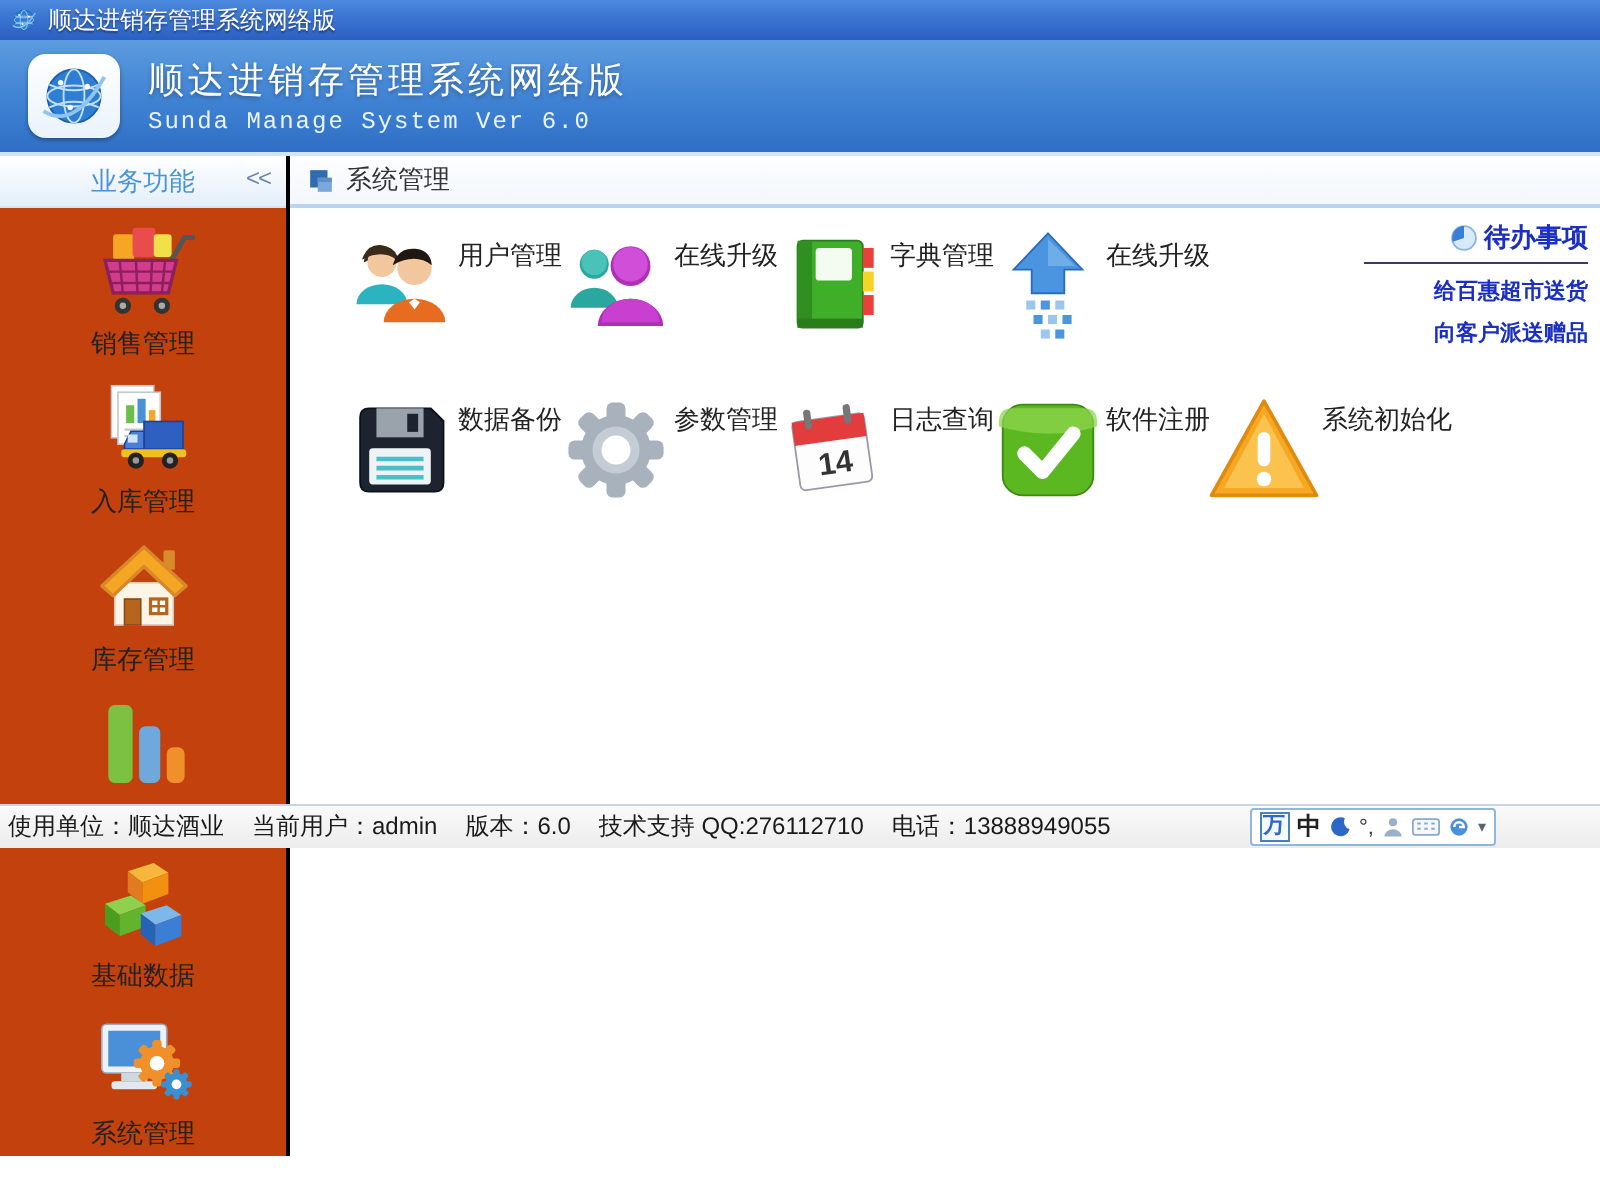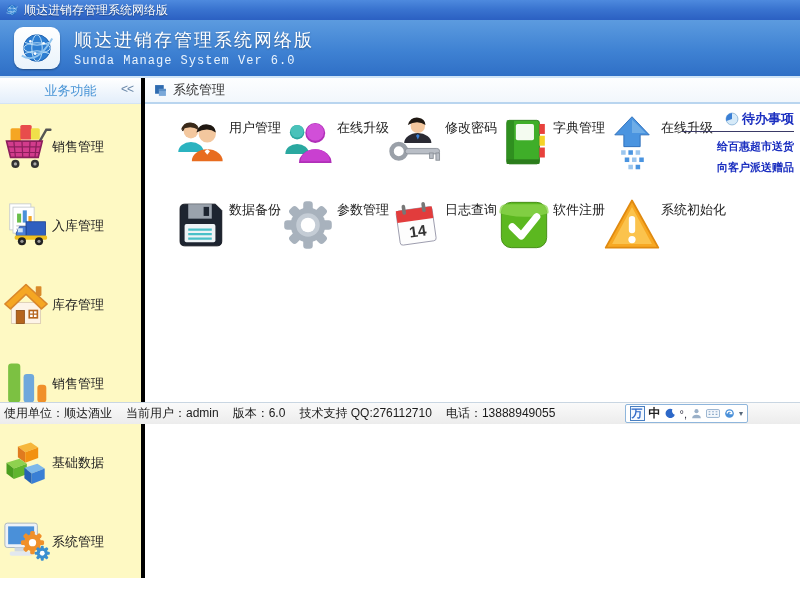--- a/index.html
+++ b/index.html
@@ -18,26 +18,26 @@
   .logo { width:46px; height:42px; background:linear-gradient(180deg,#ffffff,#e9f3fb);
     border-radius:9px; display:flex; align-items:center; justify-content:center;
     box-shadow:0 1px 2px rgba(0,0,0,.35); }
   .header-titles { display:flex; flex-direction:column; gap:2px; }
   .header-title { color:#fff; font-size:18px; letter-spacing:2px; text-shadow:0 1px 2px rgba(0,0,0,.3); }
   .header-subtitle { color:#eaf4fd; font-size:12px; font-family:"Liberation Mono","DejaVu Sans Mono",monospace; letter-spacing:1px; }
 
   
   .body { display:flex; height:500px; }
 
-  .sidebar { width:145px; background:#fef9c3; border-right:4px solid #000000; display:flex; flex-direction:column; }
+  .sidebar { width:145px; background:#c2410c; border-right:2px solid #000000; display:flex; flex-direction:column; }
   .sidebar-header { height:26px; flex:0 0 26px; background:linear-gradient(180deg,#ffffff,#e3eefa);
     border-bottom:1px solid #d4e4f4; display:flex; align-items:center; justify-content:center; position:relative; }
   .sidebar-header-label { color:#4a95d6; font-size:13px; }
   .collapse-btn { position:absolute; right:8px; top:4px; color:#6a87a8; font-size:12px; cursor:pointer; letter-spacing:-1px; }
-  .side-item { height:75px; margin-top:5px; display:flex; flex-direction:row; align-items:center; justify-content:flex-start; cursor:pointer; }
+  .side-item { height:75px; margin-top:5px; display:flex; flex-direction:column; align-items:center; justify-content:flex-start; cursor:pointer; }
   .side-item:first-of-type { margin-top:8px; }
   .side-icon { width:52px; height:52px; display:flex; align-items:center; justify-content:center; }
   .side-label { font-size:13px; color:#222; margin-top:2px; }
 
   .main { flex:1; position:relative; background:#fff; display:flex; flex-direction:column; }
   .tabbar { height:26px; background:linear-gradient(180deg,#fdfeff,#f2f7fc);
     border-bottom:2px solid #b9d5ef; display:flex; align-items:center; padding-left:9px; gap:6px; }
   .tab-label { font-size:13px; color:#333; }
   .content { position:relative; flex:1; }
 
@@ -267,35 +267,20 @@
                 <circle cx="40" cy="20" r="9.5" fill="#d14fd8"></circle>
                 <path d="M22 54 a18 15 0 0 1 36 0 z" fill="#b02fb8"></path>
                 <path d="M24 52 a16 13 0 0 1 32 0 z" fill="#c940d0"></path>
               </svg>
             </span>
             <span class="cell-label">在线升级</span>
           </div>
           <div class="cell">
             <span class="cell-icon">
               <svg width="58" height="58" viewBox="0 0 64 64">
-                <circle cx="34" cy="13" r="8" fill="#f3c79e"></circle>
-                <path d="M23 12 q3 -9 11.5 -8 q7.5 1 8 8 q-9 -6 -19.5 0" fill="#1f1812"></path>
-                <path d="M19 32 a15 11 0 0 1 30 0 z" fill="#2a2a33"></path>
-                <path d="M32 24 l2 4 l2 -4 l-2 -2 z" fill="#3a7fd5"></path>
-                <circle cx="13" cy="41" r="8" fill="none" stroke="#9aa0a8" stroke-width="5"></circle>
-                <rect x="20" y="38" width="38" height="6" rx="3" fill="#b9bec6" stroke="#8a9098"></rect>
-                <rect x="47" y="43" width="4" height="6" fill="#b9bec6" stroke="#8a9098"></rect>
-                <rect x="54" y="43" width="4" height="8" fill="#b9bec6" stroke="#8a9098"></rect>
-              </svg>
-            </span>
-            <span class="cell-label">修改密码</span>
-          </div>
-          <div class="cell">
-            <span class="cell-icon">
-              <svg width="58" height="58" viewBox="0 0 64 64">
                 <rect x="13" y="7" width="36" height="48" rx="3" fill="#3fae29" stroke="#2b7d1c"></rect>
                 <rect x="13" y="7" width="8" height="48" fill="#2f8f1f"></rect>
                 <rect x="23" y="11" width="20" height="18" rx="2" fill="#f4fbf0"></rect>
                 <rect x="49" y="11" width="6" height="11" fill="#e8413c"></rect>
                 <rect x="49" y="24" width="6" height="11" fill="#f5d327"></rect>
                 <rect x="49" y="37" width="6" height="11" fill="#e8413c"></rect>
                 <rect x="13" y="50" width="36" height="5" fill="#2b7d1c"></rect>
               </svg>
             </span>
             <span class="cell-label">字典管理</span>

